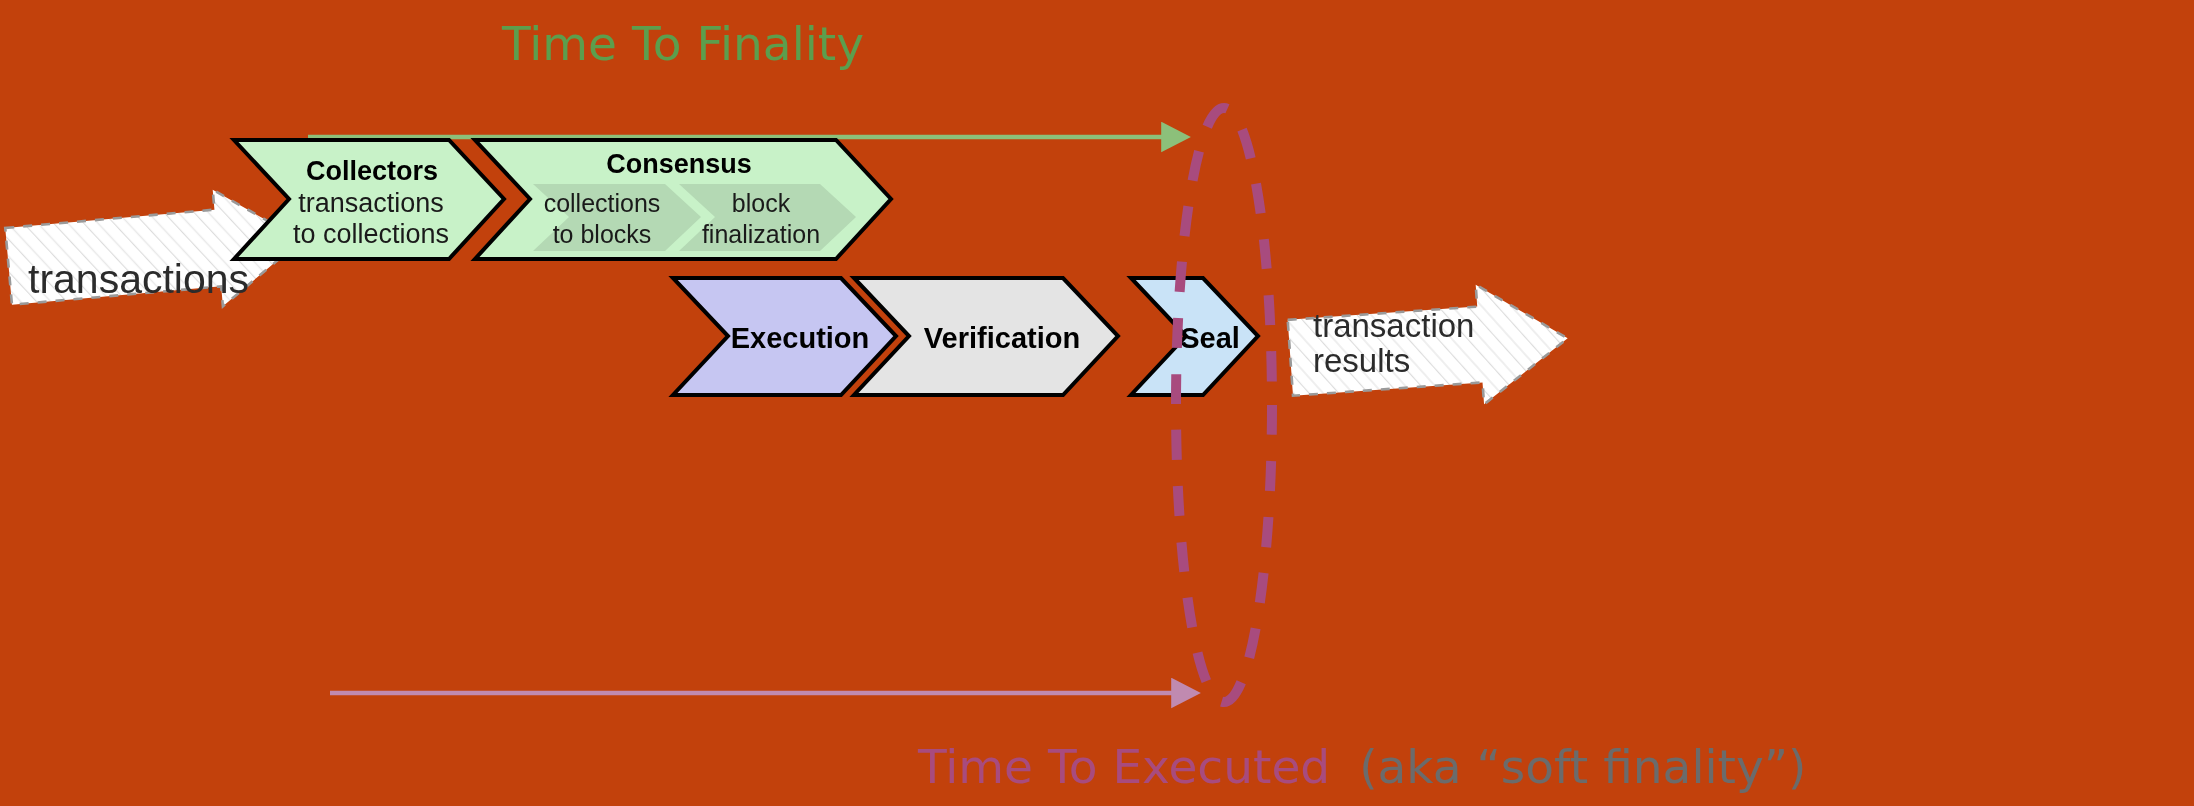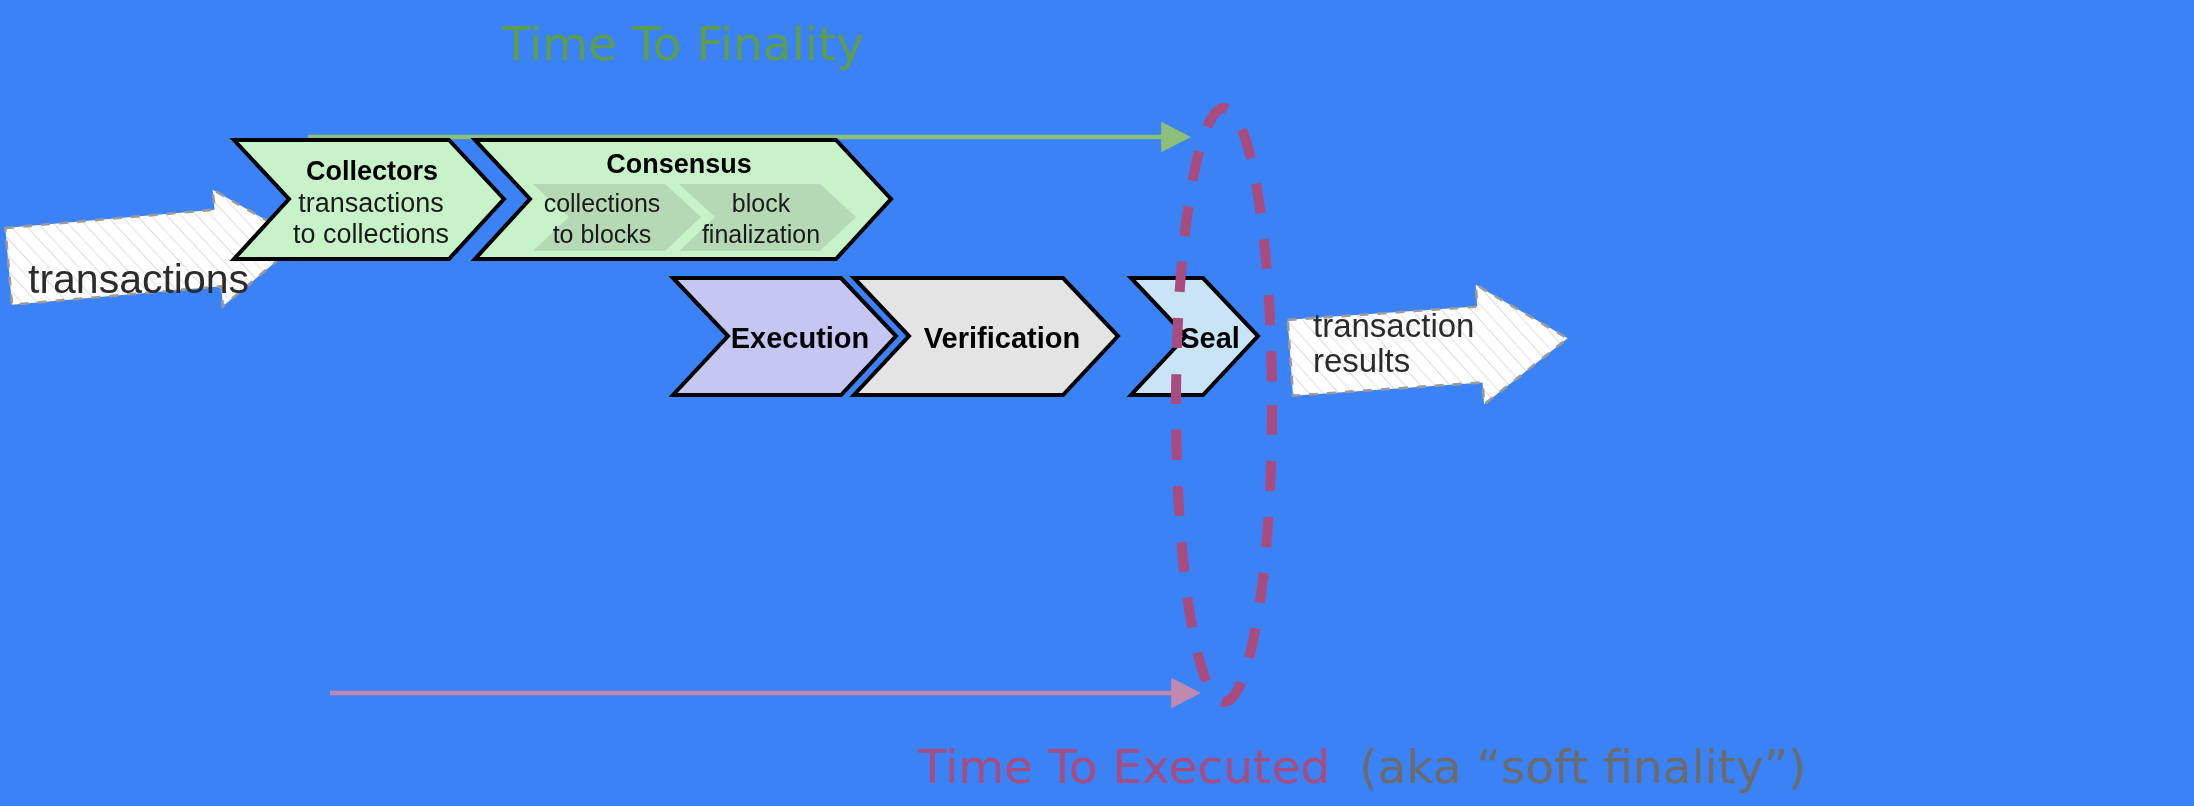--- a/index.html
+++ b/index.html
@@ -10,21 +10,21 @@
   body {
     width: 2194px;
     height: 806px;
     overflow: hidden;
     font-family: "Liberation Sans", sans-serif;
   }
   #stage {
     position: relative;
     width: 2194px;
     height: 806px;
-    background: #3b82f6;
+    background: #c2410c;
   }
   svg.diagram {
     position: absolute;
     left: 0; top: 0;
     width: 2194px;
     height: 806px;
     display: block;
   }
   .chev-label-bold {
     font-family: "Liberation Sans", sans-serif;

